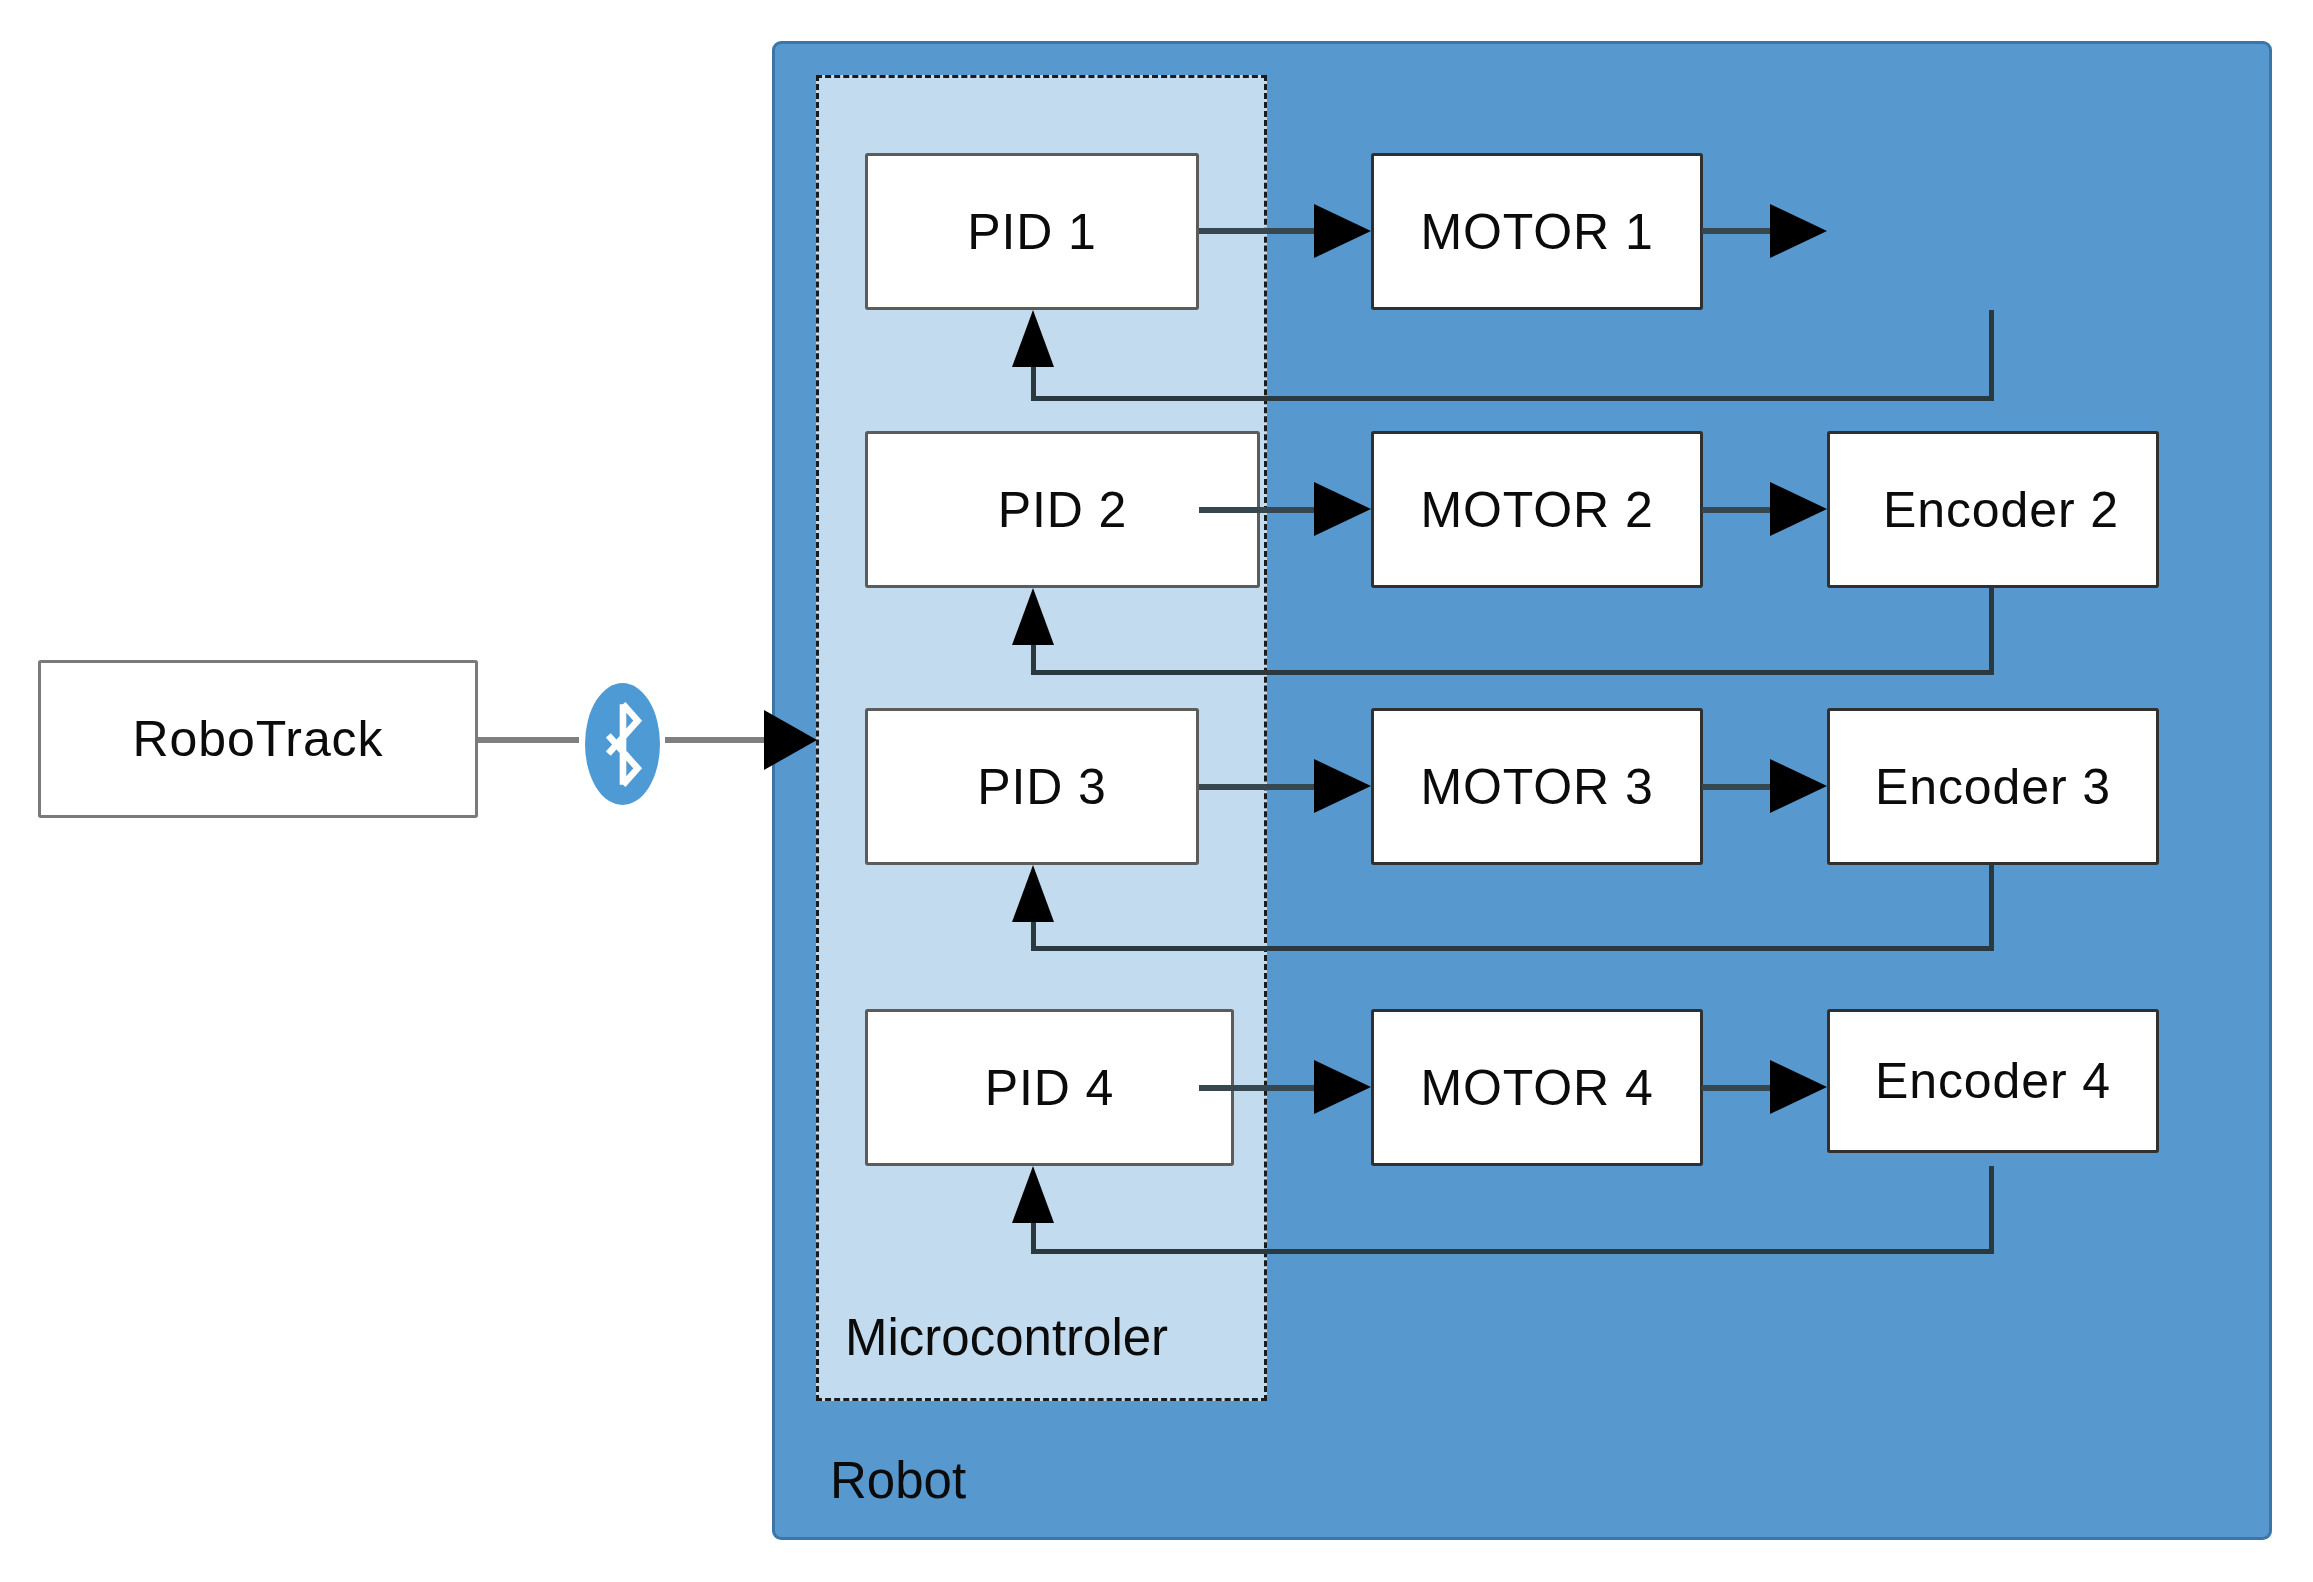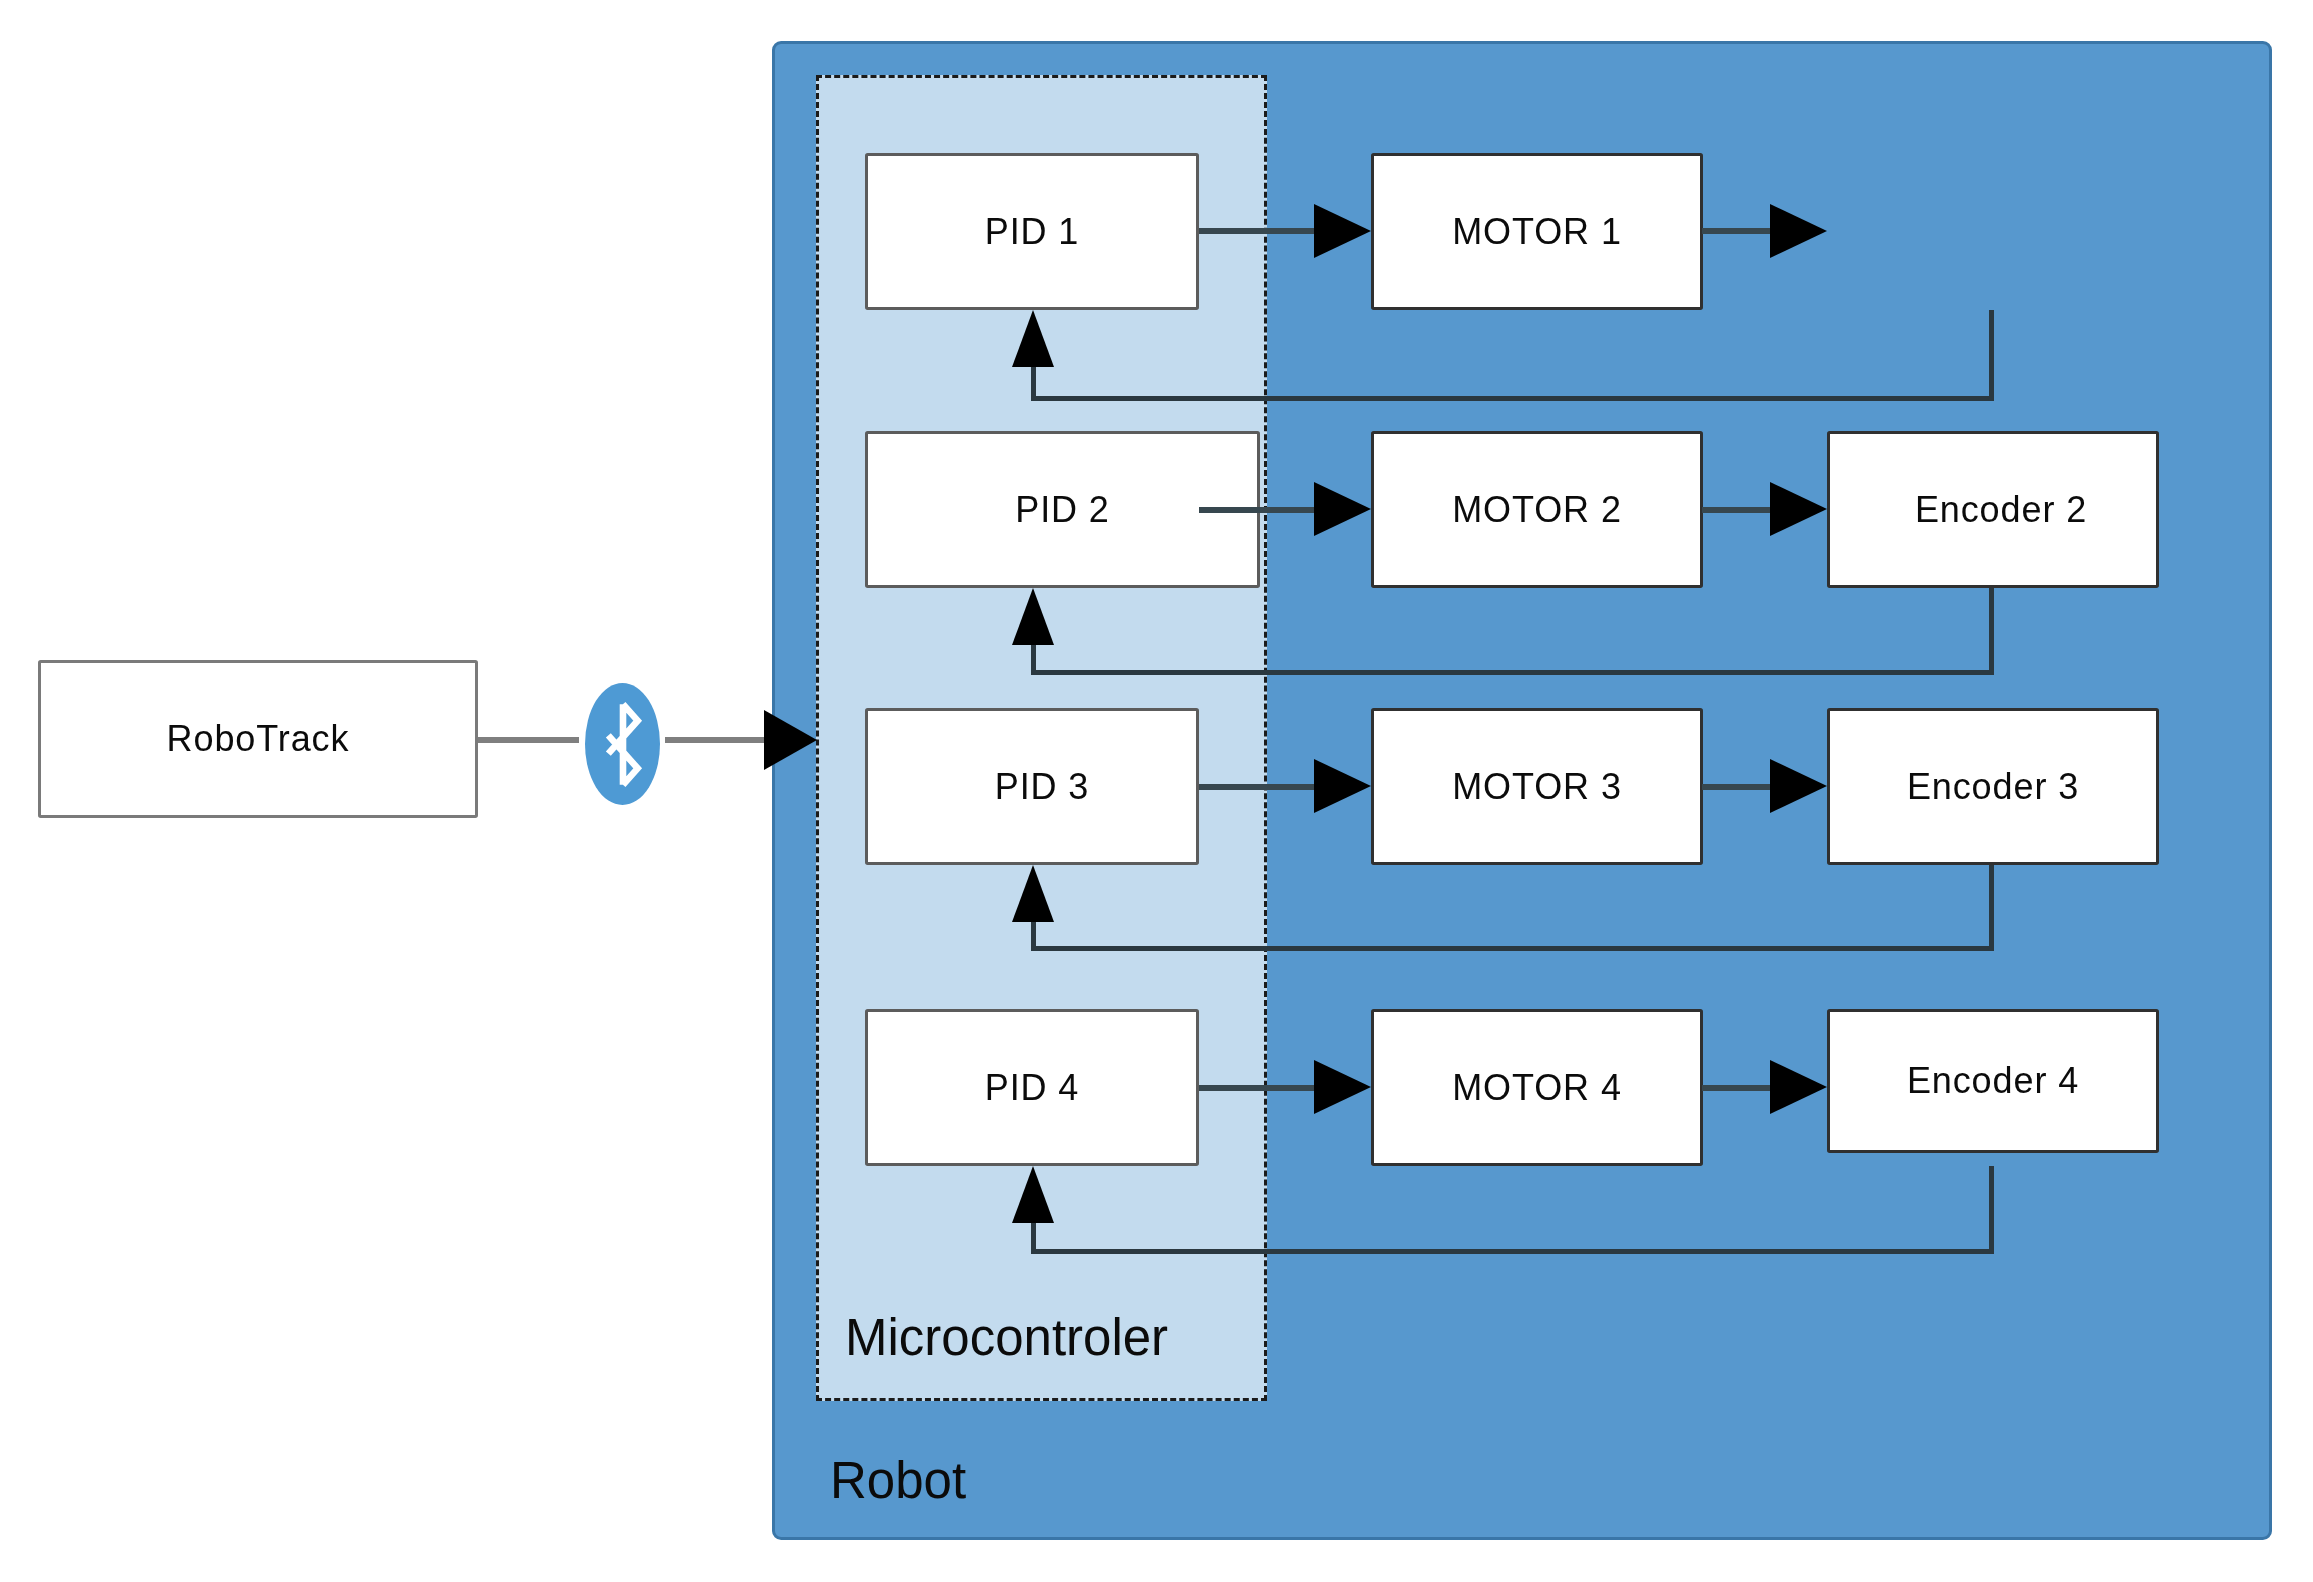--- a/index.html
+++ b/index.html
@@ -13,21 +13,21 @@
   }
   html,body{margin:0;padding:0;background:var(--bg);}
   .canvas{position:relative;width:2314px;height:1583px;background:var(--bg);
           font-family:"Liberation Sans","DejaVu Sans",sans-serif;color:var(--text);overflow:hidden;}
   .abs{position:absolute;}
   .robot-box{left:772px;top:41px;width:1500px;height:1499px;background:var(--robot-fill);
              border:3.7px solid var(--robot-border);border-radius:9.1px;box-sizing:border-box;}
   .micro-box{left:816px;top:75px;width:451px;height:1326px;background:var(--micro-fill);
              border:3.7px dashed var(--micro-border);box-sizing:border-box;}
   .node{box-sizing:border-box;background:var(--box-fill);display:flex;align-items:center;justify-content:center;
-        font-size:36px;letter-spacing:0.9px;border-radius:2.7px;}
+        font-size:50px;letter-spacing:0.9px;border-radius:2.7px;}
   .node.ext{border:3.7px solid var(--ext-border);}
   .node.pid{border:3.7px solid var(--pid-border);}
   .node.dark{border:3.7px solid var(--dark-border);}
   .hline{height:5.5px;}
   .vline{width:4.6px;}
   .gray{background:var(--line-gray);}
   .dark-line{background:var(--line-dark);}
   .fb{background:var(--feedback);}
   .arr-right{width:0;height:0;border-top:27.4px solid transparent;border-bottom:27.4px solid transparent;
              border-left:57px solid var(--arrow);}
@@ -104,21 +104,21 @@
     </div>
   <div class="abs hline dark-line" style="left:1199px;top:784px;width:115px;"></div>
   <div class="abs arr-right" style="left:1314px;top:759px;"></div>
   <div class="abs hline dark-line" style="left:1702px;top:784px;width:68px;"></div>
   <div class="abs arr-right" style="left:1770px;top:759px;"></div>
   <div class="abs vline fb" style="left:1989px;top:865px;height:85px;"></div>
   <div class="abs hline fb" style="left:1031px;top:946px;width:963px;height:4.6px;"></div>
   <div class="abs vline fb" style="left:1031px;top:916px;height:34px;"></div>
   <div class="abs arr-up" style="left:1012px;top:865px;"></div>
 
-  <div class="abs node pid" style="left:865px;top:1009px;width:334px;height:157px;">
+  <div class="abs node pid" style="left:865px;top:1009px;width:369px;height:157px;">
     <span>PID 4</span>
     </div>
   <div class="abs node dark" style="left:1371px;top:1009px;width:332px;height:157px;">
     <span>MOTOR 4</span>
     </div>
   <div class="abs node dark" style="left:1827px;top:1009px;width:332px;height:144px;">
     <span>Encoder 4</span>
     </div>
   <div class="abs hline dark-line" style="left:1199px;top:1085px;width:115px;"></div>
   <div class="abs arr-right" style="left:1314px;top:1060px;"></div>

